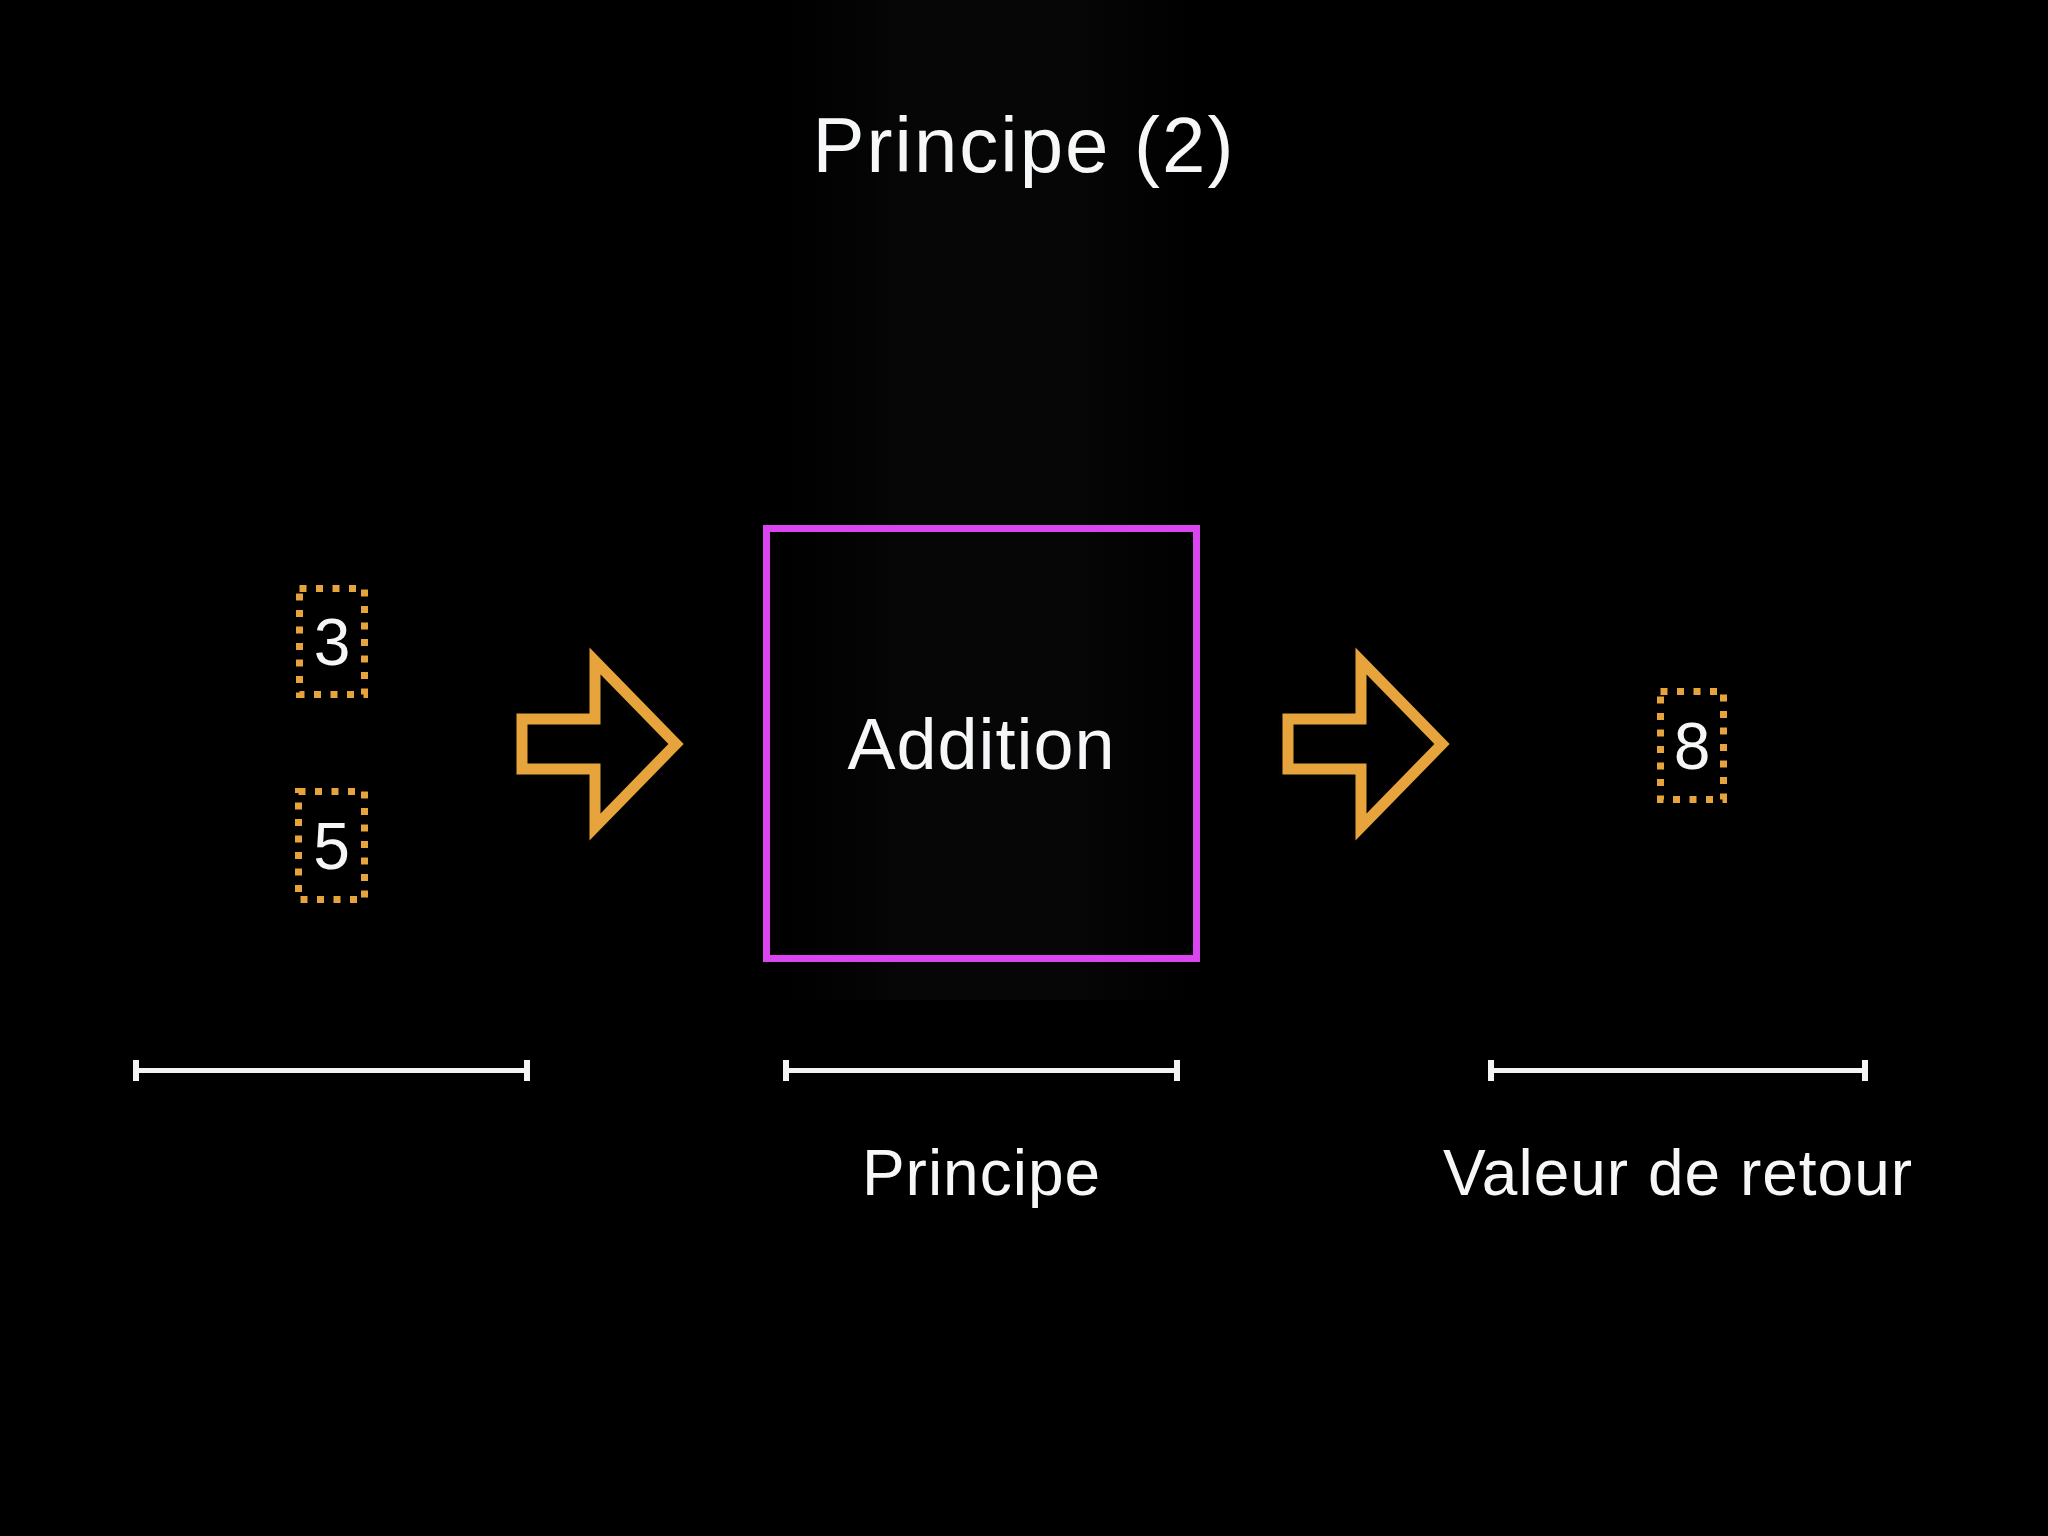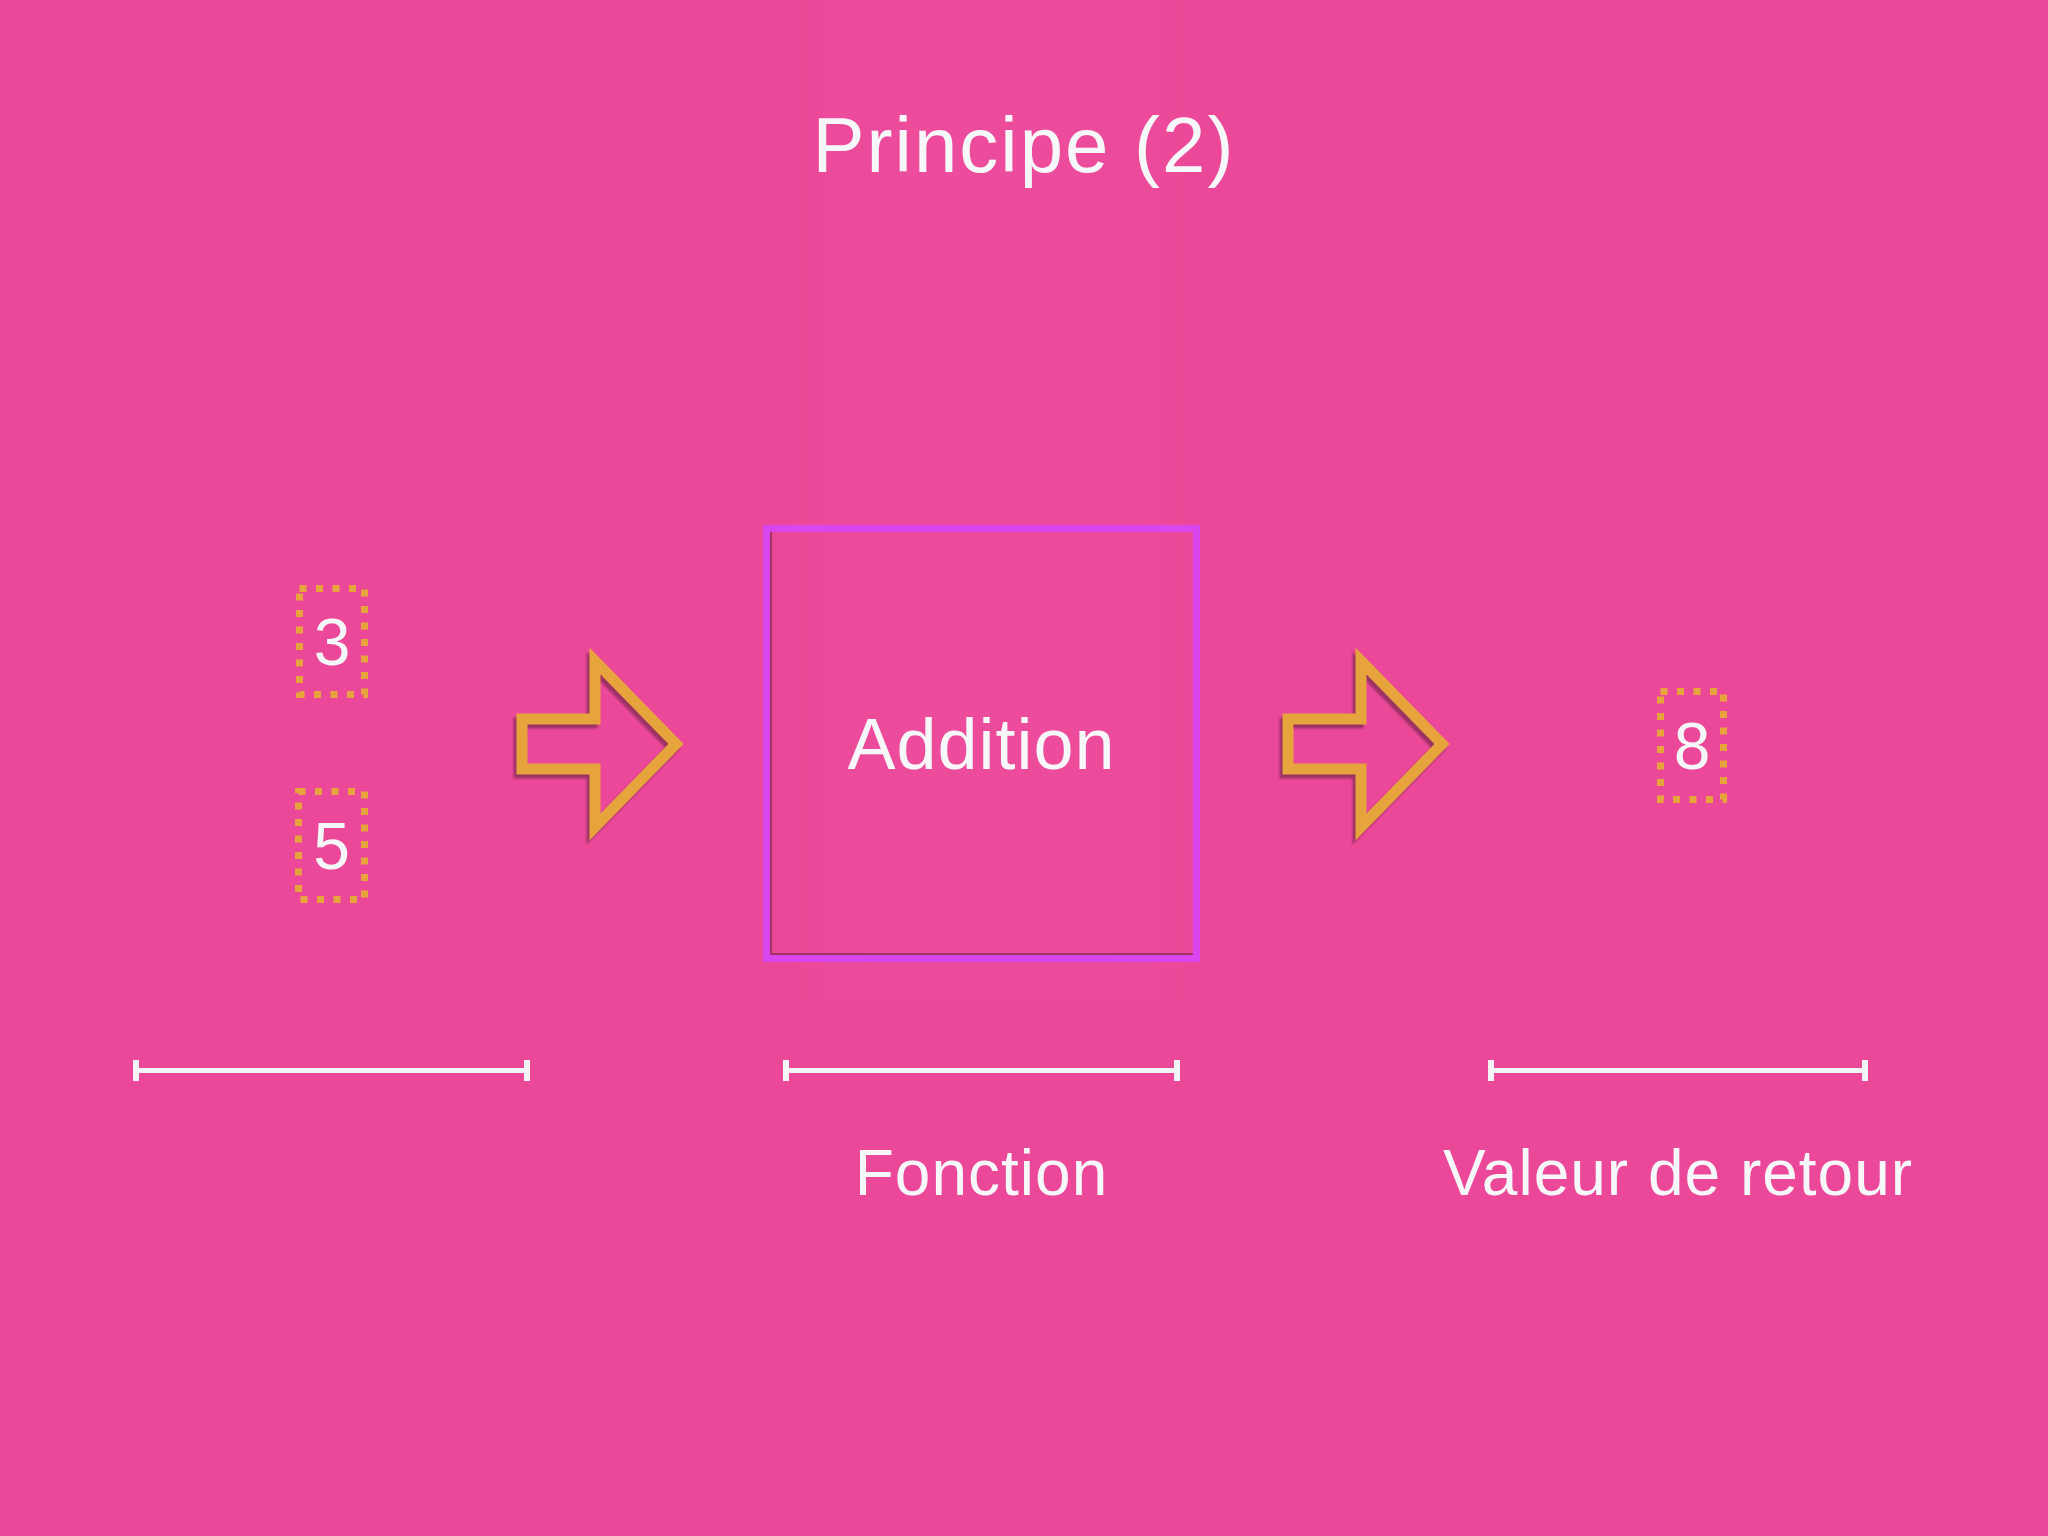--- a/index.html
+++ b/index.html
@@ -4,21 +4,21 @@
 <style>
   html, body {
     margin: 0;
     padding: 0;
     background: #1c2129;
   }
   .slide {
     position: relative;
     width: 2048px;
     height: 1536px;
-    background: #ec4899;
+    background: #000000;
     overflow: hidden;
     font-family: "Liberation Sans", sans-serif;
   }
   
   .sheen {
     position: absolute;
     left: 780px; top: 0;
     width: 420px; height: 1000px;
     background: linear-gradient(90deg, rgba(255,255,255,0) 0%, rgba(255,255,255,0.025) 30%, rgba(255,255,255,0.025) 70%, rgba(255,255,255,0) 100%);
     pointer-events: none;
@@ -161,15 +161,15 @@
     <svg class="dotted" viewBox="0 0 70 115" preserveAspectRatio="none" aria-hidden="true">
       <rect x="3.5" y="3.5" width="63" height="108" fill="none" stroke="#e7a33c" stroke-width="7" stroke-dasharray="7 9.5"></rect>
     </svg>
     <span>8</span>
   </div>
 
   <div class="measure measure-1"></div>
   <div class="measure measure-2"></div>
   <div class="measure measure-3"></div>
 
-  <div class="section-label label-2">Fonction</div>
+  <div class="section-label label-2">Principe</div>
   <div class="section-label label-3">Valeur de retour</div>
 </div>
 
 </body></html>

